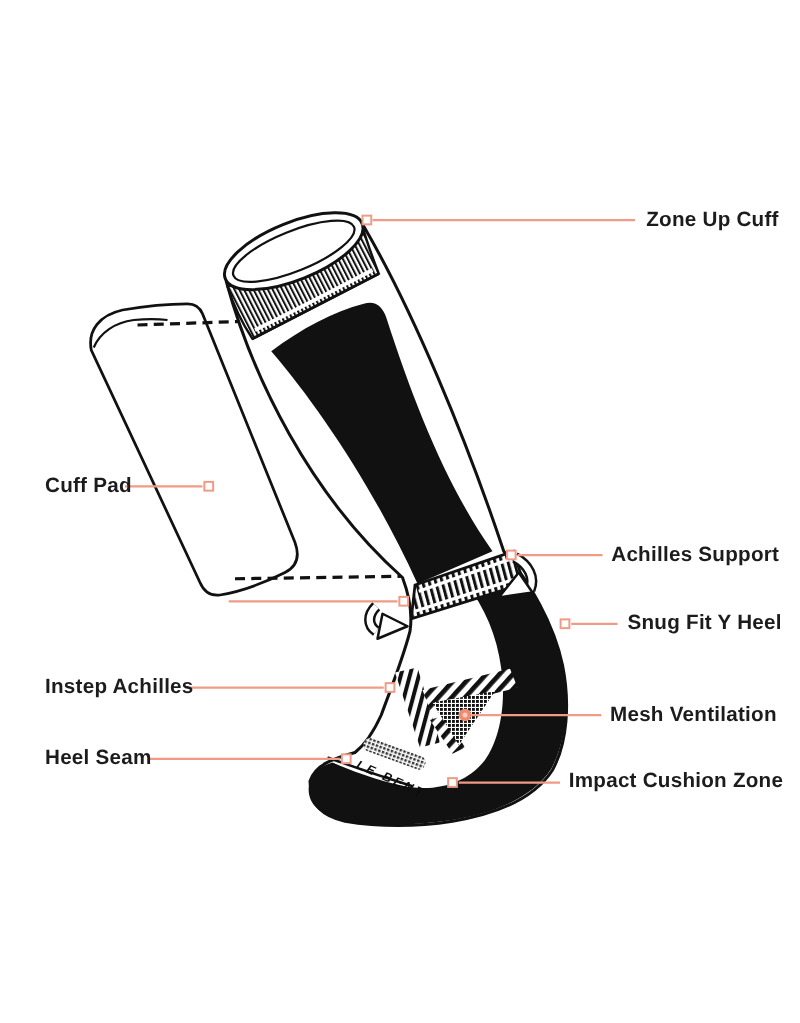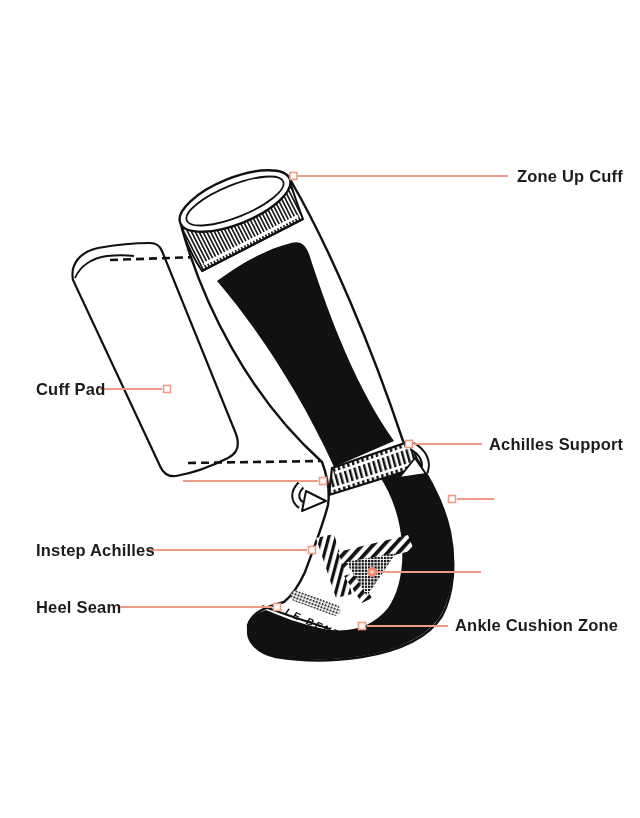--- a/index.html
+++ b/index.html
@@ -160,17 +160,19 @@
   </g>
   <g>
     <circle cx="372" cy="572" r="5" fill="#F08B72"></circle>
     <circle cx="372" cy="572" r="2" fill="#F8CDC0"></circle>
   </g>
 </svg>
 
 <div class="callout-label" style="left:517px;top:176px">Zone Up Cuff</div>
 <div class="callout-label" style="left:36px;top:389px">Cuff Pad</div>
 <div class="callout-label" style="left:489px;top:444px">Achilles Support</div>
+<div class="callout-label" style="left:502px;top:499px">Snug Fit Y Heel</div>
 <div class="callout-label" style="left:36px;top:550px">Instep Achilles</div>
+<div class="callout-label" style="left:488px;top:572px">Mesh Ventilation</div>
 <div class="callout-label" style="left:36px;top:607px">Heel Seam</div>
-<div class="callout-label" style="left:455px;top:625px">Ankle Cushion Zone</div>
+<div class="callout-label" style="left:455px;top:625px">Impact Cushion Zone</div>
 
 </div>
 
 </body></html>

